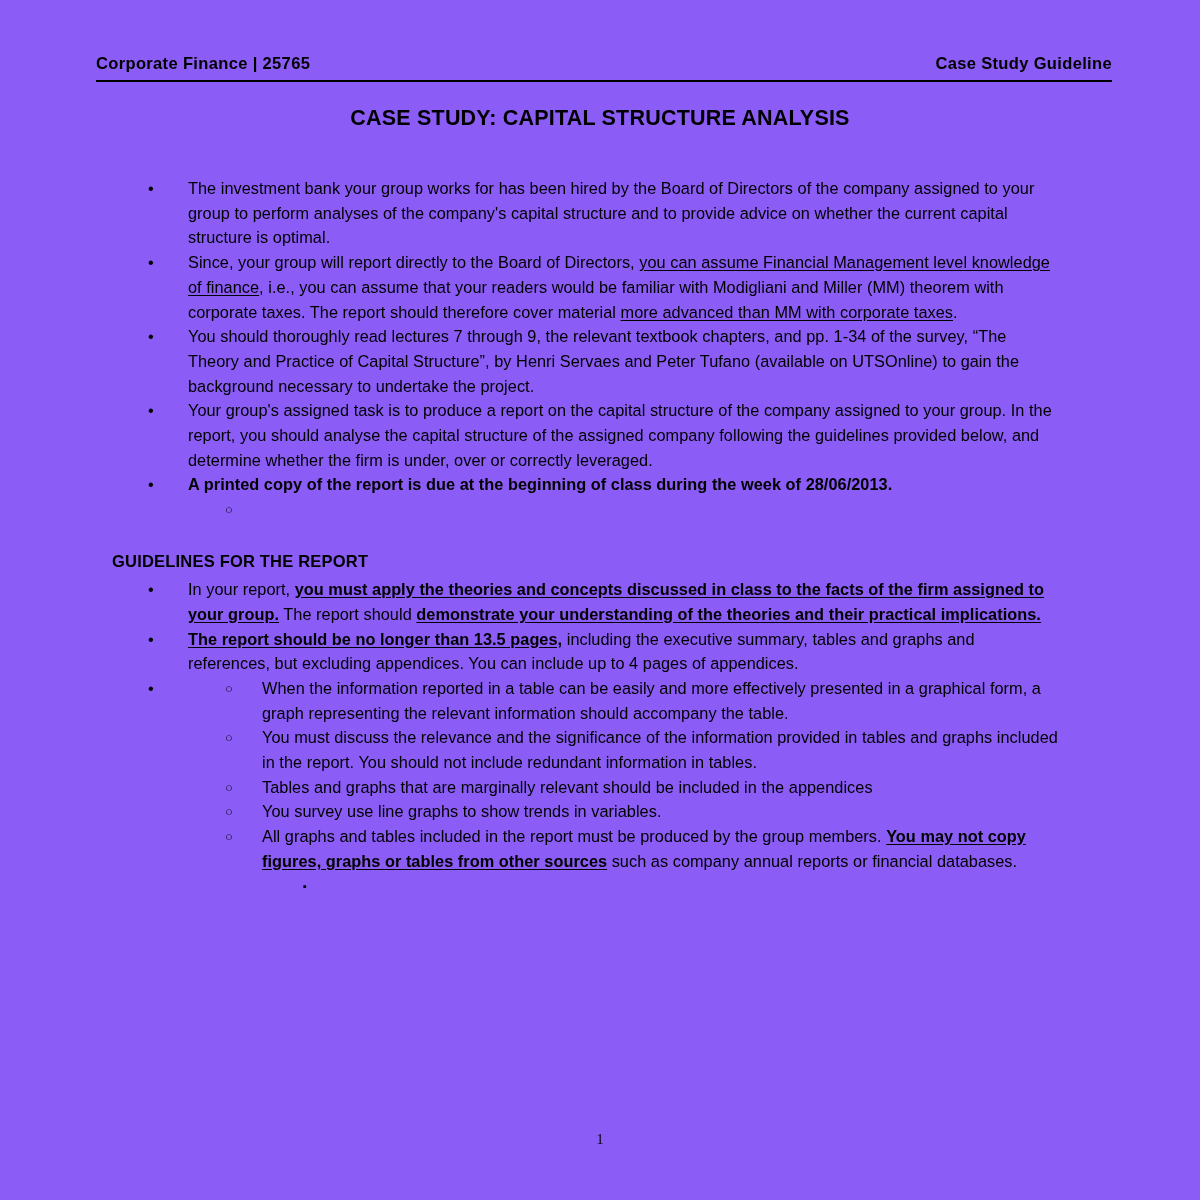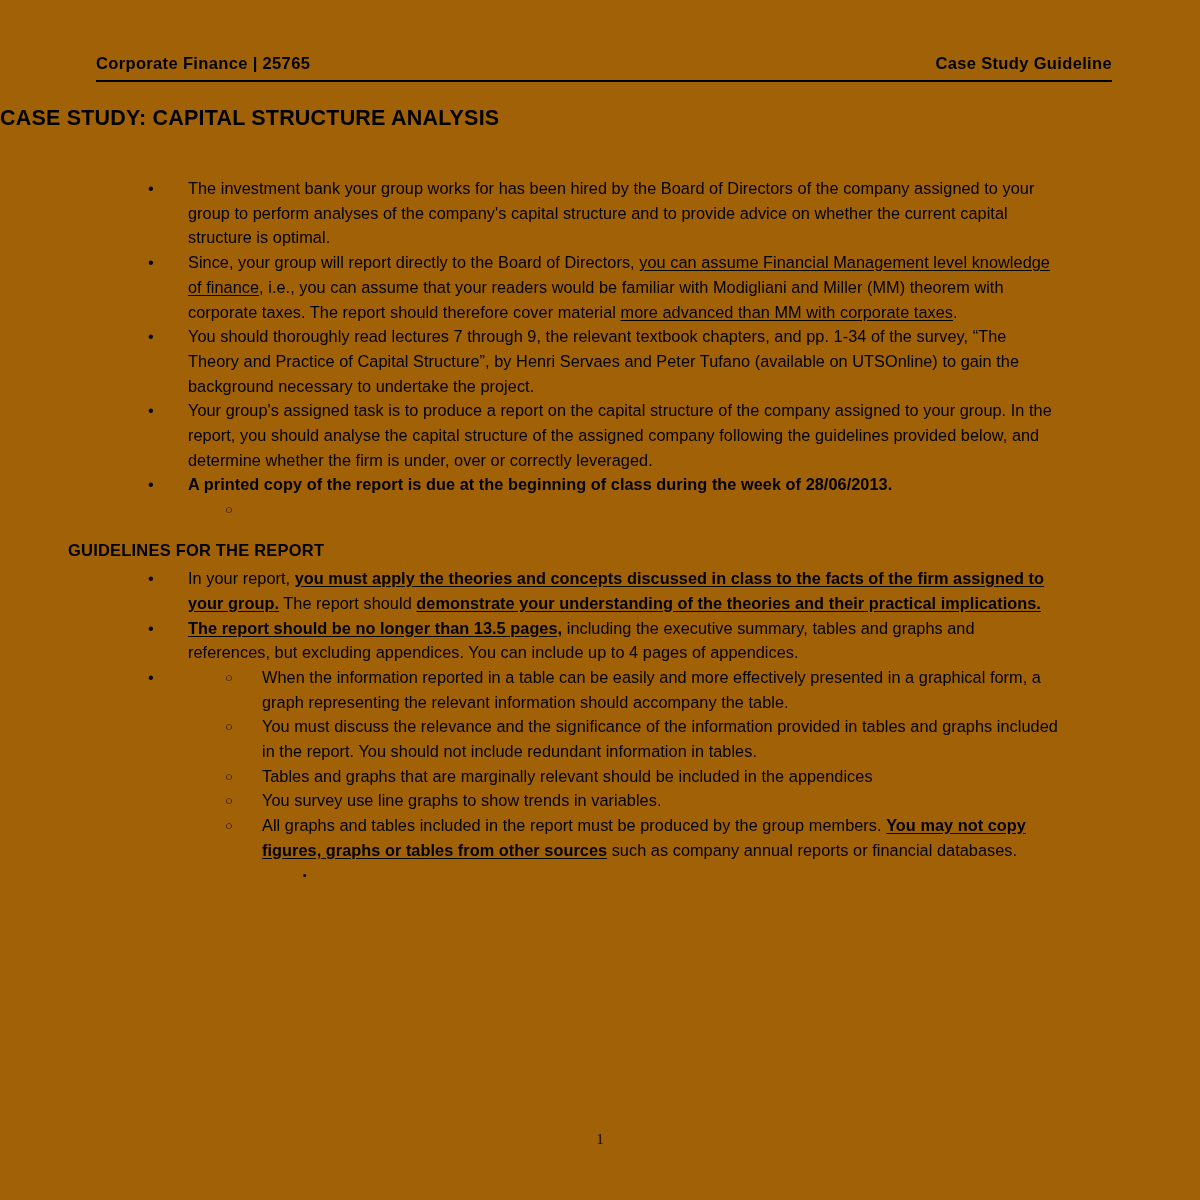--- a/index.html
+++ b/index.html
@@ -12,21 +12,21 @@
     height: 1200px;
     font-family: "Liberation Sans", sans-serif;
     color: #000000;
     -webkit-font-smoothing: antialiased;
   }
   .page {
     position: relative;
     width: 1200px;
     height: 1200px;
     box-sizing: border-box;
-    background: #a16207;
+    background: #8b5cf6;
     overflow: hidden;
   }
 
   
   .doc-header {
     position: absolute;
     left: 96px;
     top: 54px;
     width: 1016px;
     display: flex;
@@ -47,40 +47,40 @@
     height: 2px;
     background: #000000;
   }
 
   
   .doc-title {
     position: absolute;
     left: 0;
     top: 106px;
     width: 1200px;
-    text-align: left;
+    text-align: center;
     font-size: 21.5px;
     font-weight: bold;
     letter-spacing: 0.2px;
   }
 
   
   .body-block {
     position: absolute;
     left: 0;
     top: 176px;
     width: 1200px;
   }
 
   .section-heading {
     font-size: 16.5px;
     font-weight: bold;
     letter-spacing: 0.2px;
-    margin: 0 0 6px 0;
-    padding-left: 68px;
+    margin: 11px 0 6px 0;
+    padding-left: 112px;
   }
 
   
   .li {
     position: relative;
     font-size: 16.3px;
     line-height: 24.7px;
     letter-spacing: 0.05px;
     margin: 0;
   }

